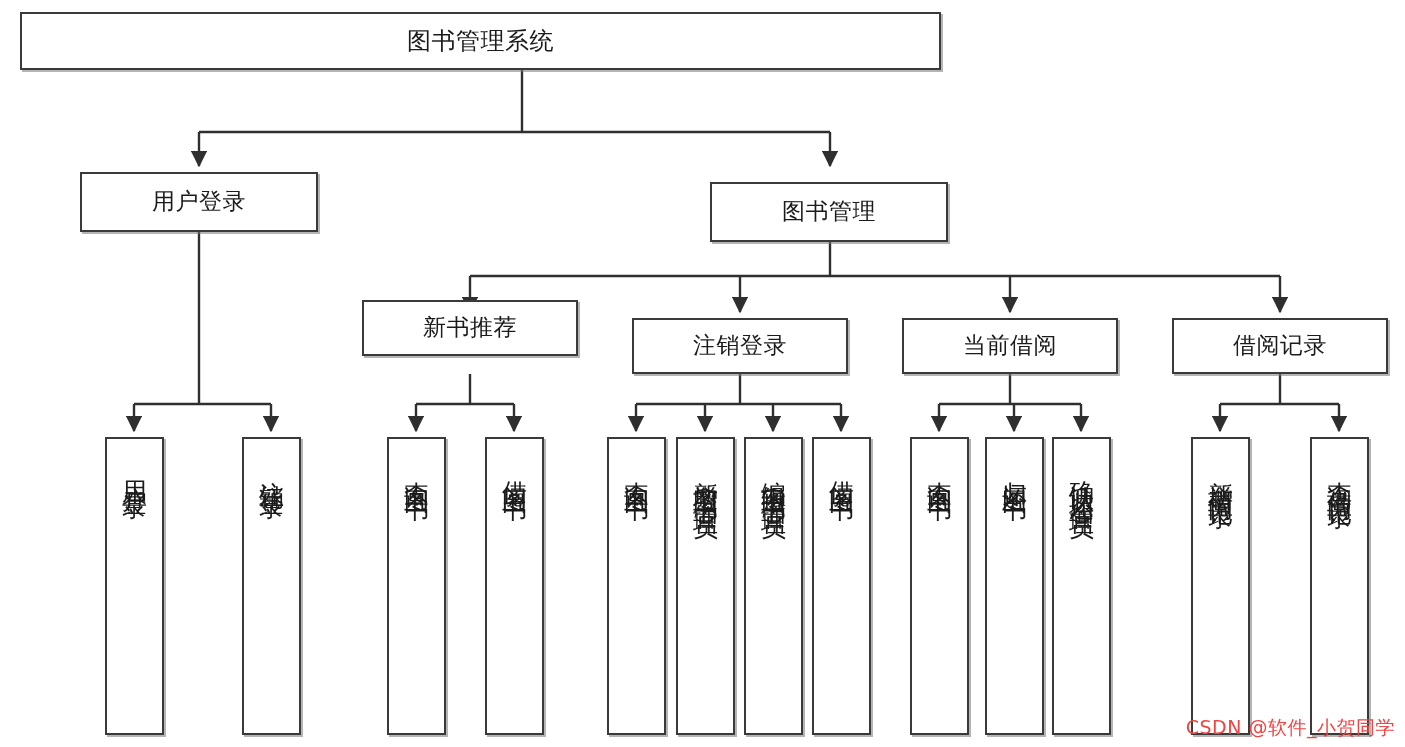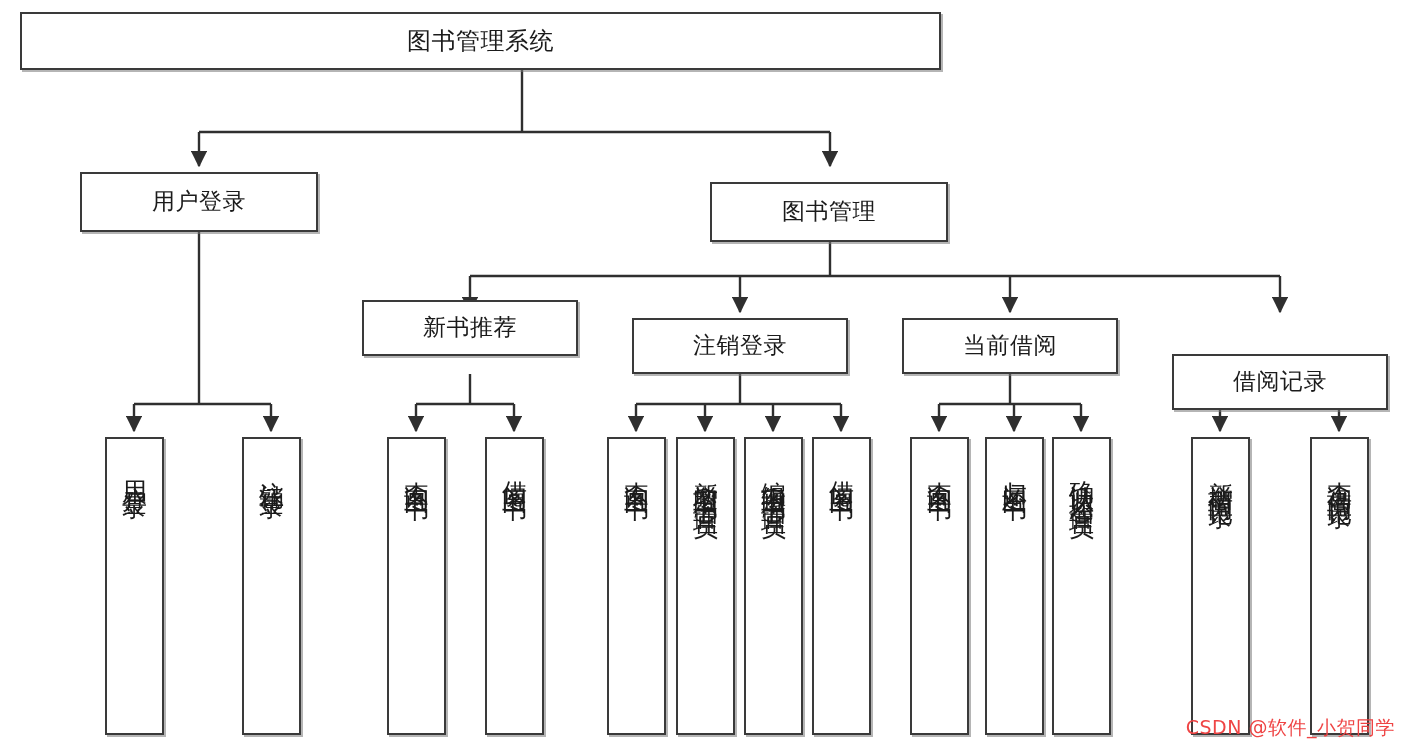--- a/index.html
+++ b/index.html
@@ -142,21 +142,21 @@
 
   <div class="node h" id="l3-0" style="left: 362px; top: 300px; width: 216px; height: 56px;">
     <span class="txt">新书推荐</span>
   </div>
   <div class="node h" id="l3-1" style="left: 632px; top: 318px; width: 216px; height: 56px;">
     <span class="txt">注销登录</span>
   </div>
   <div class="node h" id="l3-2" style="left: 902px; top: 318px; width: 216px; height: 56px;">
     <span class="txt">当前借阅</span>
   </div>
-  <div class="node h" id="l3-3" style="left: 1172px; top: 318px; width: 216px; height: 56px; margin-top: 36px;">
+  <div class="node h" id="l3-3" style="left: 1172px; top: 318px; width: 216px; height: 56px;">
     <span class="txt">借阅记录</span>
   </div>
 
   <div class="node v" id="lf-0" style="left: 105px; top: 437px; width: 59px; height: 298px;">
     <span class="txt">用户登录</span>
   </div>
   <div class="node v" id="lf-1" style="left: 242px; top: 437px; width: 59px; height: 298px;">
     <span class="txt">注销登录</span>
   </div>
   <div class="node v" id="lf-2" style="left: 387px; top: 437px; width: 59px; height: 298px;">

